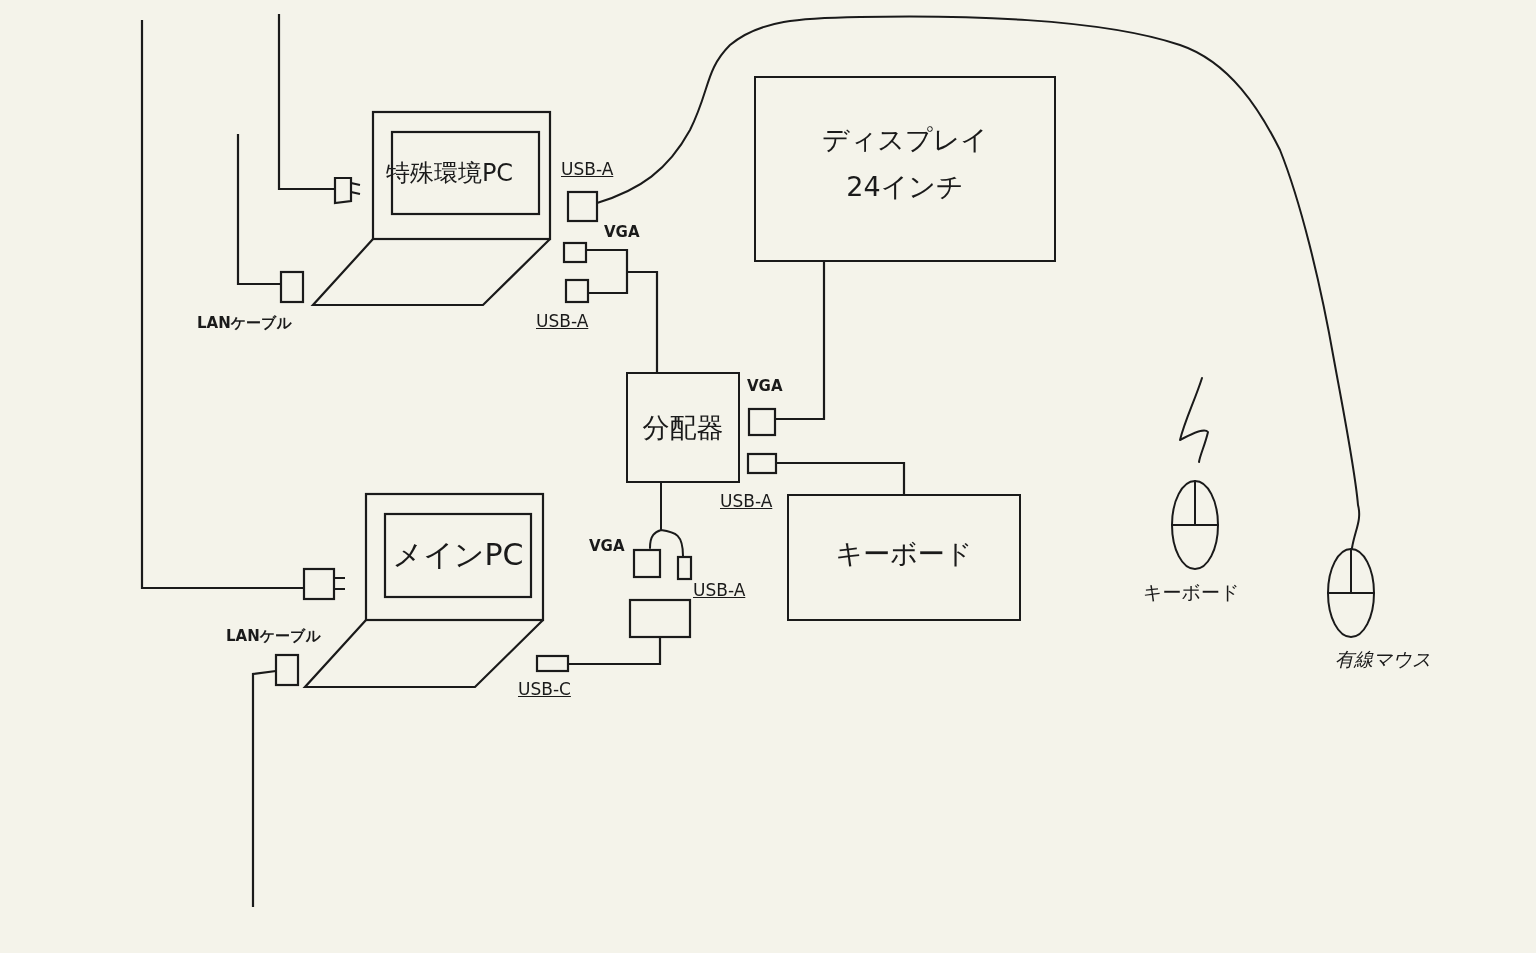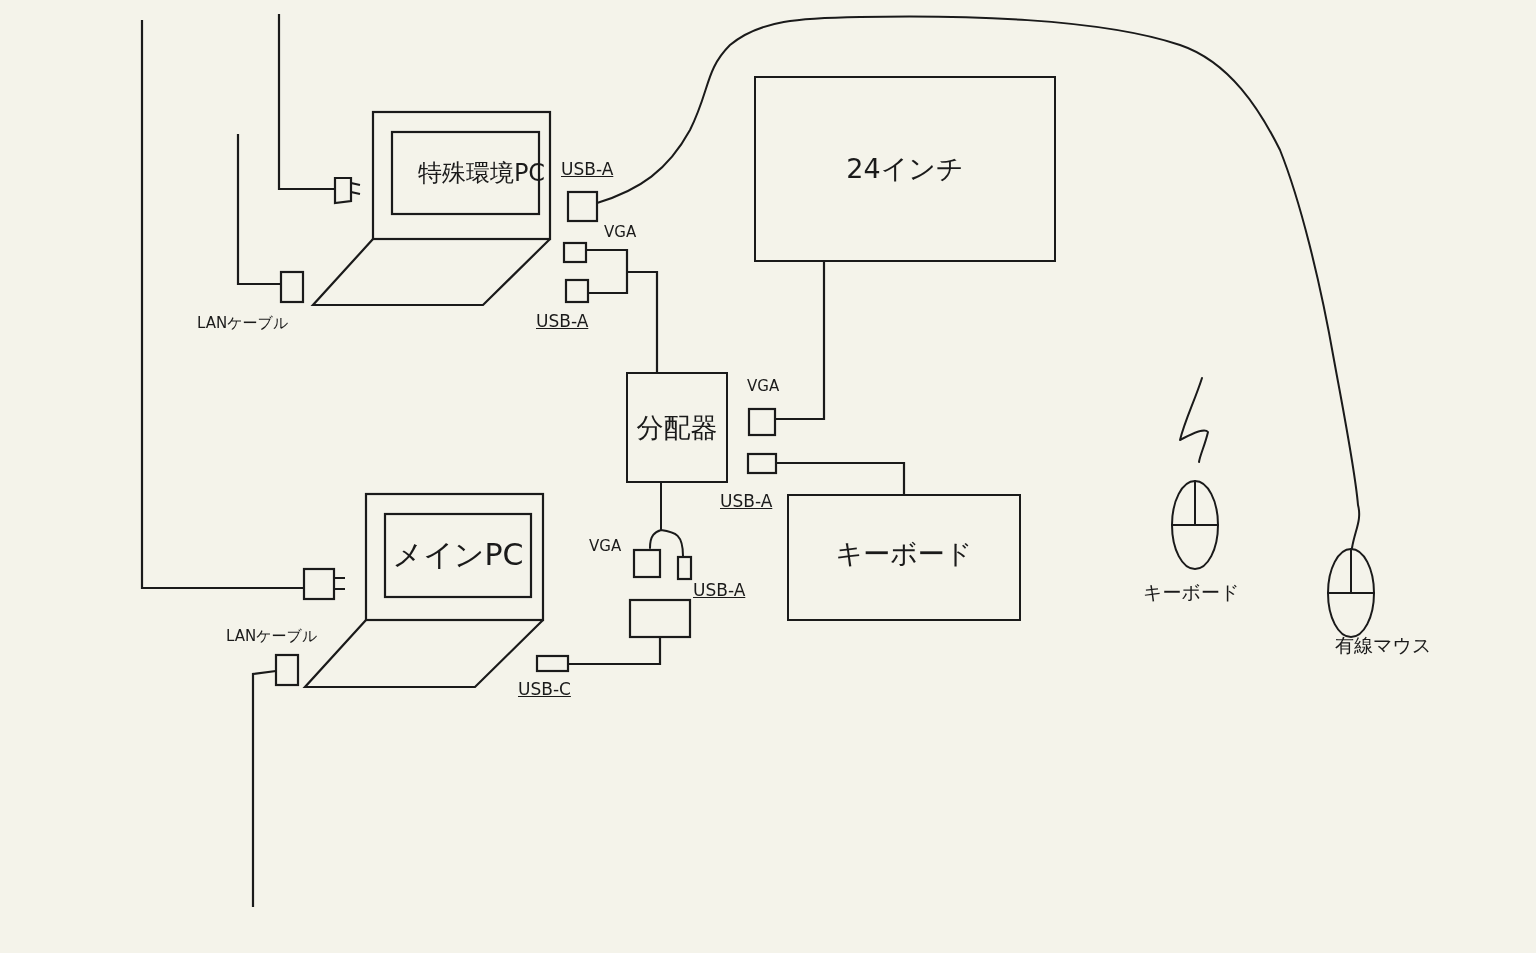--- a/index.html
+++ b/index.html
@@ -3,21 +3,21 @@
   <meta charset="utf-8">
   <style>
     html, body { margin: 0; padding: 0; }
     body { width: 1536px; height: 953px; background: #f4f3ea; overflow: hidden; position: relative; font-family: "DejaVu Sans", "Liberation Sans", sans-serif; color: #1a1a1a; }
     svg.wires { position: absolute; left: 0; top: 0; width: 1536px; height: 953px; }
     svg.wires .ln { fill: none; stroke: #1a1a1a; stroke-width: 2.2; stroke-linejoin: miter; stroke-linecap: butt; }
     svg.wires .thin { fill: none; stroke: #1a1a1a; stroke-width: 2; stroke-linecap: round; stroke-linejoin: round; }
     .box { position: absolute; border: 2.2px solid #1a1a1a; box-sizing: border-box; display: flex; align-items: center; justify-content: center; text-align: center; }
     .lbl { position: absolute; white-space: nowrap; line-height: 1; }
     .s16 { font-size: 17px; text-decoration: underline; }
-    .s14 { font-size: 15px; }
+    .s14 { font-size: 15px; font-weight: bold; }
     .big { font-size: 27px; line-height: 1.75; }
     .mid { font-size: 24px; }
   </style>
 </head>
 <body>
 
 <svg class="wires" viewBox="0 0 1536 953">
 
   <g>
     <rect class="ln" x="373" y="112" width="177" height="127"></rect>
@@ -96,44 +96,45 @@
     <ellipse class="thin" cx="1195" cy="525" rx="23" ry="44"></ellipse>
     <path class="thin" d="M1172 525 L1218 525 M1195 481 L1195 525"></path>
   </g>
 
   <g>
     <ellipse class="thin" cx="1351" cy="593" rx="23" ry="44"></ellipse>
     <path class="thin" d="M1328 593 L1374 593 M1351 549 L1351 593"></path>
   </g>
 </svg>
 
-<div class="box mid" style="left:408px;top:132px;width:147px;height:82px;border:none;">
+<div class="box mid" style="left:376px;top:132px;width:147px;height:82px;border:none;">
   <span>特殊環境PC</span>
 </div>
 <div class="box" style="left:385px;top:514px;width:146px;height:83px;border:none;font-size:30px;">
   <span>メインPC</span>
 </div>
 
 <div class="box big" style="left:754px;top:76px;width:302px;height:186px;flex-direction:column;">
+  <span style="margin-top:-12px;">ディスプレイ</span>
   <span>24インチ</span>
 </div>
 
-<div class="box" style="left:626px;top:372px;width:102px;height:111px;font-size:27px;">
+<div class="box" style="left:626px;top:372px;width:114px;height:111px;font-size:27px;">
   <span>分配器</span>
 </div>
 
 <div class="box mid" style="left:787px;top:494px;width:234px;height:127px;font-size:27px;">
   <span style="margin-top:-8px;">キーボード</span>
 </div>
 
 <span class="lbl s16" style="left:561px;top:161px;">USB-A</span>
 <span class="lbl s14" style="left:604px;top:225px;">VGA</span>
 <span class="lbl s16" style="left:536px;top:313px;">USB-A</span>
 <span class="lbl s14" style="left:197px;top:316px;">LANケーブル</span>
 <span class="lbl s14" style="left:226px;top:629px;">LANケーブル</span>
 <span class="lbl s14" style="left:747px;top:379px;">VGA</span>
 <span class="lbl s16" style="left:720px;top:493px;">USB-A</span>
 <span class="lbl s14" style="left:589px;top:539px;">VGA</span>
 <span class="lbl s16" style="left:693px;top:582px;">USB-A</span>
 <span class="lbl s16" style="left:518px;top:681px;">USB-C</span>
 
 <span class="lbl" style="left:1143px;top:583px;font-size:19px;">キーボード</span>
-<span class="lbl" style="left:1335px;top:636px;font-size:19px;">有線マウス</span>
+<span class="lbl" style="left:1335px;top:650px;font-size:19px;font-style:italic;">有線マウス</span>
 
 </body></html>

